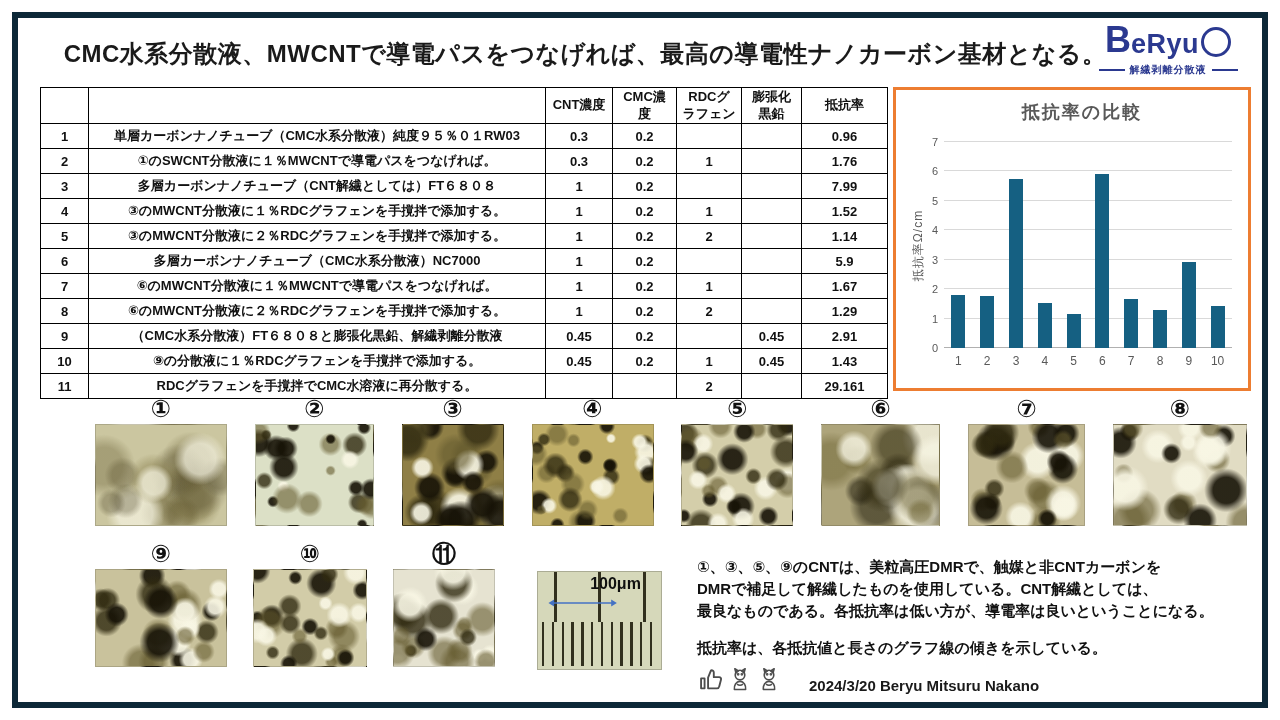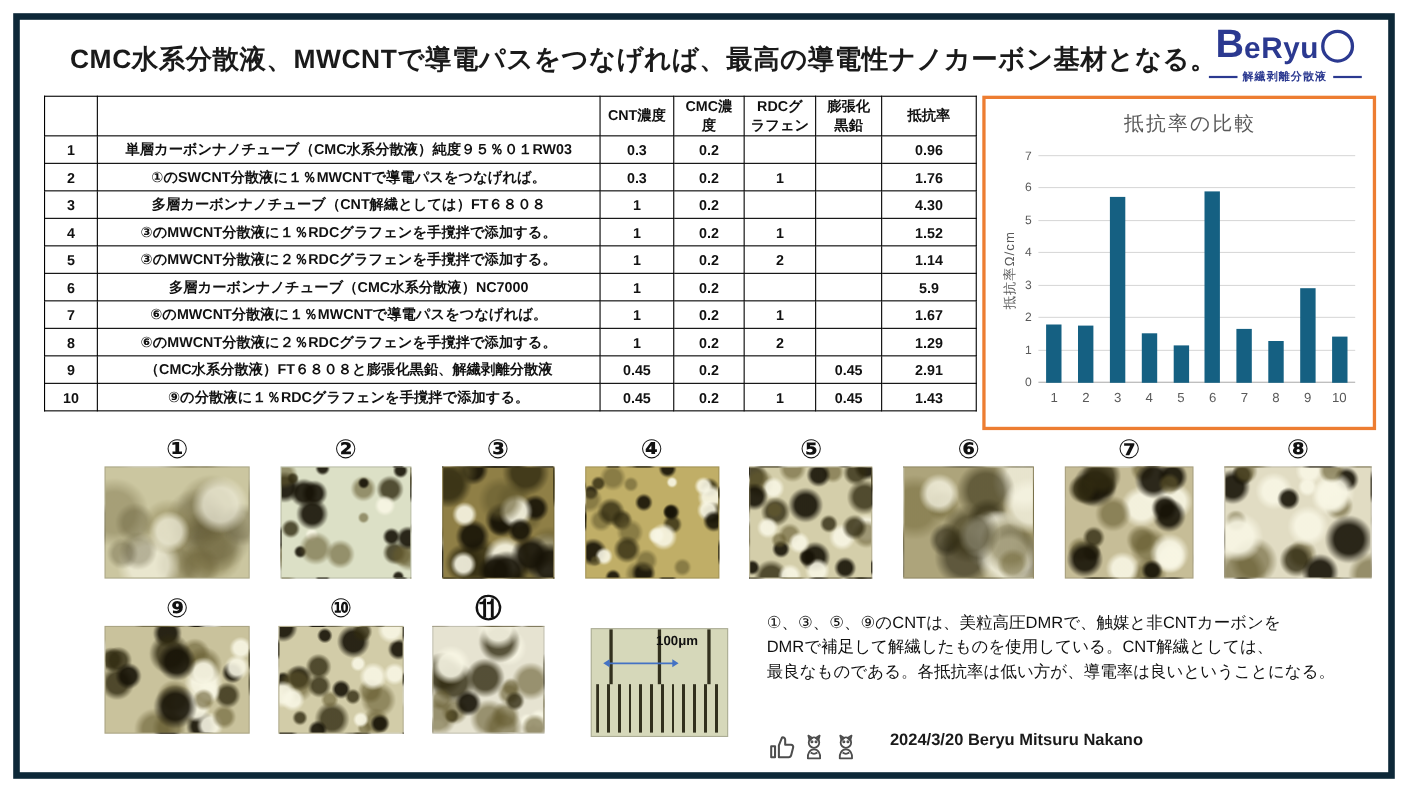--- a/index.html
+++ b/index.html
@@ -26,21 +26,21 @@
               font-size:13px;font-weight:bold;background:#fff;}
   .data-table th,.data-table td{border:1px solid #000;padding:0 2px;text-align:center;
               overflow:hidden;white-space:nowrap;}
   .data-table thead th{height:35px;white-space:pre-line;line-height:1.25;font-weight:bold;}
   .data-table tbody td{height:24px;}
 
   
   .chart-box{position:absolute;left:893px;top:87px;width:358px;height:304px;box-sizing:border-box;
              border:3px solid #ED7D31;background:#fff;}
   .chart-title{position:absolute;left:0;right:0;top:10px;text-align:center;
-               font-size:18px;font-weight:normal;color:#595959;letter-spacing:2px;margin-left:20px;}
+               font-size:18px;font-weight:bold;color:#595959;letter-spacing:2px;margin-left:20px;}
   .plot{position:absolute;left:48px;top:52px;width:288px;height:206px;}
   .gridline{position:absolute;left:0;right:0;height:1px;background:#d9d9d9;}
   .axisline{position:absolute;left:0;right:0;height:1px;background:#b0b0b0;}
   .ytick{position:absolute;left:-28px;width:22px;text-align:right;font-size:11px;color:#595959;}
   .xtick{position:absolute;top:212px;text-align:center;font-size:12px;color:#595959;}
   .bar{position:absolute;bottom:0;background:#156082;}
   .y-axis-label{position:absolute;left:-96px;top:95px;width:140px;text-align:center;
                 transform:rotate(-90deg);font-size:12px;color:#595959;letter-spacing:1px;}
 
   
@@ -51,29 +51,29 @@
   .micro-label{height:28px;font-size:24px;font-weight:bold;line-height:26px;color:#111;}
   .micro-img{border:1px solid rgba(0,0,0,.15);}
 
   
   .scale-card{position:absolute;left:537px;top:571px;width:123px;height:97px;background:#d6d8ba;
               overflow:hidden;border:1px solid rgba(0,0,0,.2);}
   .scale-line{position:absolute;top:0;width:3px;height:52%;background:#32301e;}
   .scale-comb{position:absolute;left:3%;right:3%;bottom:3%;height:45%;
               background:repeating-linear-gradient(90deg,#32301e 0 2.5px,transparent 2.5px 9.8px);}
   .scale-label{position:absolute;left:0;right:0;top:3px;text-align:center;
-               font-size:12px;font-weight:bold;color:#101010;z-index:2;padding-left:32px;}
+               font-size:16px;font-weight:bold;color:#101010;z-index:2;padding-left:32px;}
   .scale-arrow{position:absolute;left:7%;top:26%;width:58%;height:12px;}
 
   
-  .notes{position:absolute;left:697px;top:556px;width:566px;font-size:15px;font-weight:normal;
+  .notes{position:absolute;left:697px;top:556px;width:566px;font-size:15px;font-weight:bold;
          line-height:1.48;color:#111;}
   .notes p{margin:0;white-space:pre-line;}
   .notes p + p{margin-top:14px;}
-  .footer{position:absolute;left:697px;top:664px;display:flex;align-items:flex-start;}
+  .footer{position:absolute;left:697px;top:664px;display:flex;align-items:flex-end;}
   .footer-icons{display:flex;align-items:flex-end;gap:1px;}
   .footer-icons svg{display:block;}
   .credit{margin-left:26px;font-size:15px;font-weight:bold;color:#1a1a1a;}
 </style>
 </head>
 <body>
 
 <div class="page">
   <div class="frame"></div>
 
@@ -135,21 +135,21 @@
           <td></td>
           <td>1.76</td>
         </tr>
         <tr>
           <td>3</td>
           <td>多層カーボンナノチューブ（CNT解繊としては）FT６８０８</td>
           <td>1</td>
           <td>0.2</td>
           <td></td>
           <td></td>
-          <td>4.30</td>
+          <td>7.99</td>
         </tr>
         <tr>
           <td>4</td>
           <td>③のMWCNT分散液に１％RDCグラフェンを手撹拌で添加する。</td>
           <td>1</td>
           <td>0.2</td>
           <td>1</td>
           <td></td>
           <td>1.52</td>
         </tr>
@@ -199,20 +199,29 @@
           <td>2.91</td>
         </tr>
         <tr>
           <td>10</td>
           <td>⑨の分散液に１％RDCグラフェンを手撹拌で添加する。</td>
           <td>0.45</td>
           <td>0.2</td>
           <td>1</td>
           <td>0.45</td>
           <td>1.43</td>
+        </tr>
+        <tr>
+          <td>11</td>
+          <td>RDCグラフェンを手撹拌でCMC水溶液に再分散する。</td>
+          <td></td>
+          <td></td>
+          <td>2</td>
+          <td></td>
+          <td>29.161</td>
         </tr>
       </tbody>
   </table>
 
   <div class="chart-box">
     <div class="chart-title">抵抗率の比較</div>
     <div class="plot" id="plot">
       <div class="y-axis-label">抵抗率Ω/cm</div>
     <div class="axisline" style="bottom: 0px;"></div>
         <div class="ytick" style="bottom: -6px;">0</div>
@@ -312,20 +321,21 @@
       <path d="M2 6 L10 2.4 L10 9.6 Z" fill="#4472C4"></path>
       <path d="M98 6 L90 2.4 L90 9.6 Z" fill="#4472C4"></path>
     </svg>
     <div class="scale-comb"></div>
   </div>
 
   <div class="notes">
     <p>①、③、⑤、⑨のCNTは、美粒高圧DMRで、触媒と非CNTカーボンを
 DMRで補足して解繊したものを使用している。CNT解繊としては、
 最良なものである。各抵抗率は低い方が、導電率は良いということになる。</p>
+    <p>抵抗率は、各抵抗値と長さのグラフ線の傾きを示している。</p>
   </div>
 
   <div class="footer">
     <div class="footer-icons">
       <svg width="28" height="30" viewBox="0 0 24 24" fill="none" stroke="#4d4d4d" stroke-width="1.6" stroke-linejoin="round">
         <path d="M3.5 11.5h3v8.5h-3z"></path>
         <path d="M9.5 20V10.8L12 4.6c1.3-.3 2.4.6 2.4 1.8v4h4.6c1.1 0 1.9 1 1.6 2.1l-1.5 5.8c-.2.9-1 1.7-2 1.7H9.5z"></path>
       </svg>
       <svg width="28" height="30" viewBox="0 0 24 24" fill="none" stroke="#4d4d4d" stroke-width="1.4" stroke-linejoin="round">
         <path d="M8.6 6.8 L7.6 3.2 L10.6 5.1 Z"></path>

